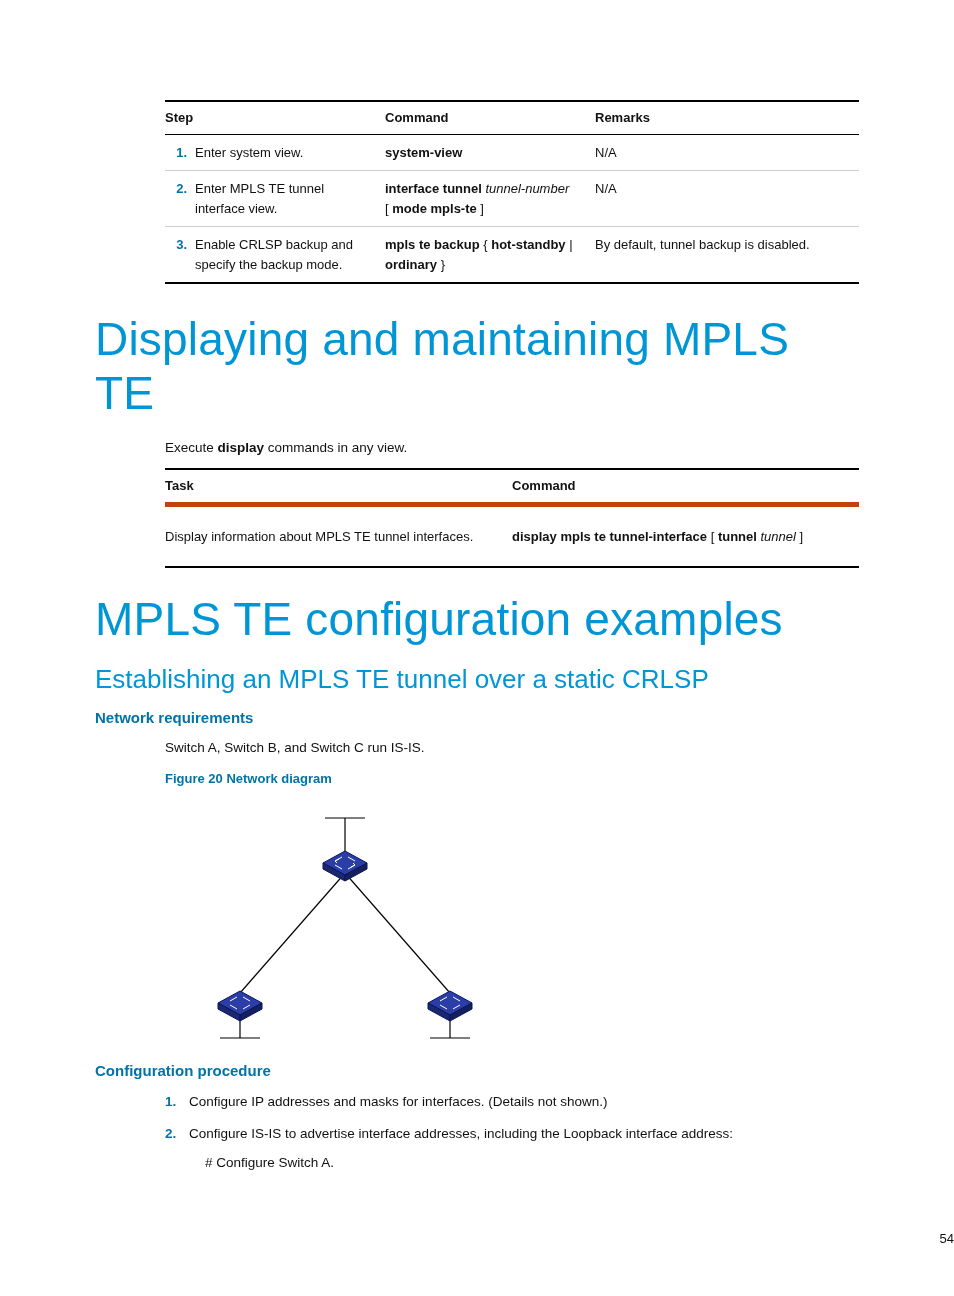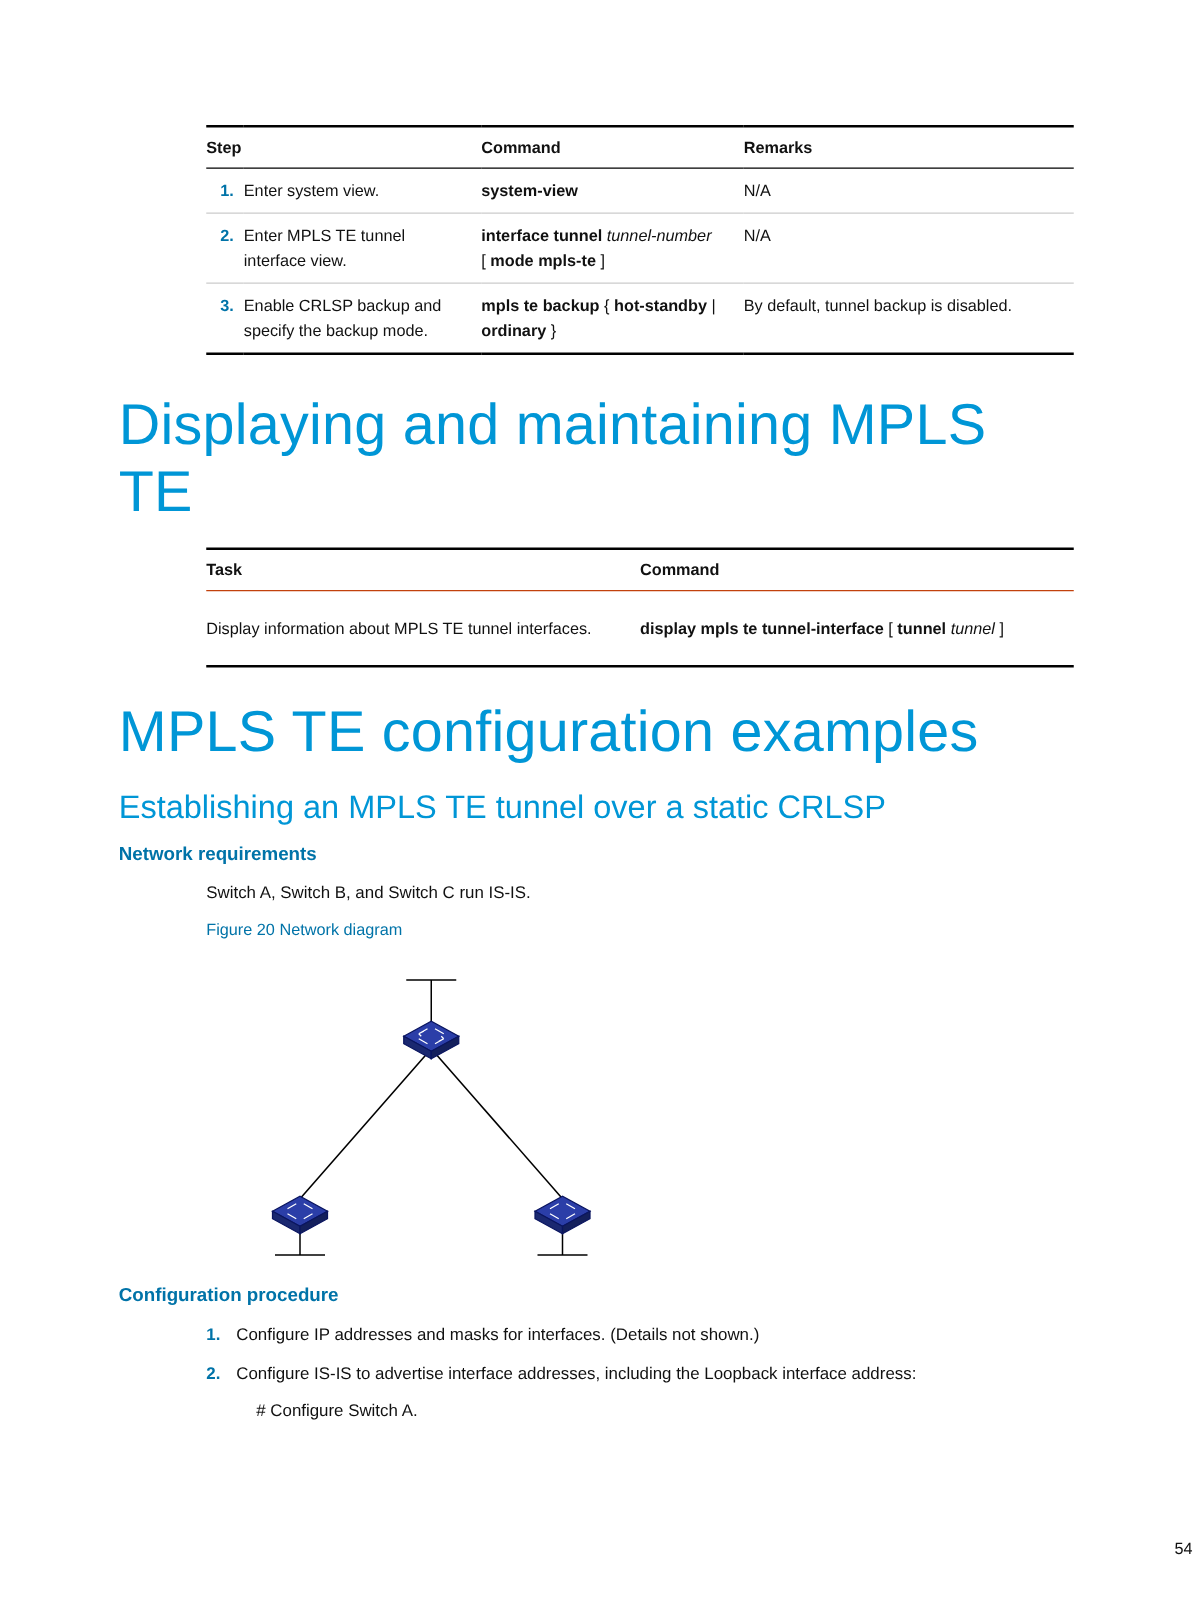--- a/index.html
+++ b/index.html
@@ -62,21 +62,21 @@
     margin: 14px 0 12px 0;
   }
   .body-indent {
     padding-left: 70px;
     font-size: 13.5px;
     line-height: 1.5;
   }
   .body-indent p { margin-bottom: 10px; }
   .figcap {
     color: #0073a8;
-    font-weight: normal;
+    font-weight: bold;
     font-size: 13px;
     margin: 10px 0 14px 0;
   }
   .diagram {
     width: 320px;
     height: 250px;
     margin-left: 20px;
     position: relative;
   }
   ol.proc {
@@ -107,21 +107,21 @@
   .tbl2 {
     width: 100%;
     border-collapse: collapse;
     margin: 10px 0 20px 0;
   }
   .tbl2 th {
     text-align: left;
     font-weight: bold;
     padding: 6px 0;
     border-top: 2px solid #000;
-    border-bottom: 1px solid #c2410c;
+    border-bottom: 5px solid #c2410c;
     font-size: 13px;
   }
   .tbl2 td {
     padding: 20px 0;
     border-bottom: 2px solid #000;
     font-size: 13px;
   }
 </style>
 </head>
 <body>
@@ -159,20 +159,23 @@
       </td>
       <td>By default, tunnel backup is disabled.</td>
     </tr>
   </tbody>
 </table>
 </div>
 
 <h1>Displaying and maintaining MPLS TE</h1>
 
 <div class="body-indent">
+  <p>
+    <span>Execute </span><span class="bold">display</span><span> commands in any view.</span>
+  </p>
 
   <table class="tbl2">
     <thead>
       <tr>
         <th style="width:50%;">Task</th>
         <th>Command</th>
       </tr>
     </thead>
     <tbody>
       <tr>

